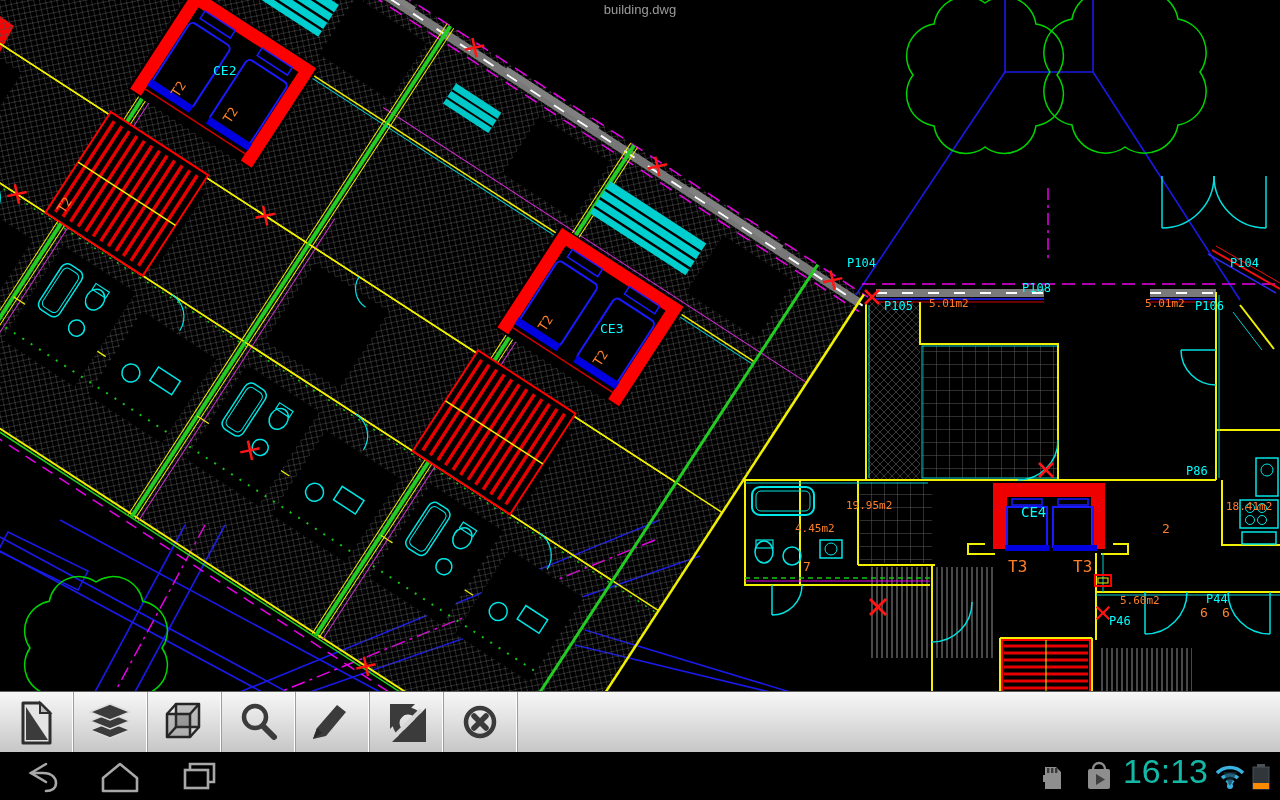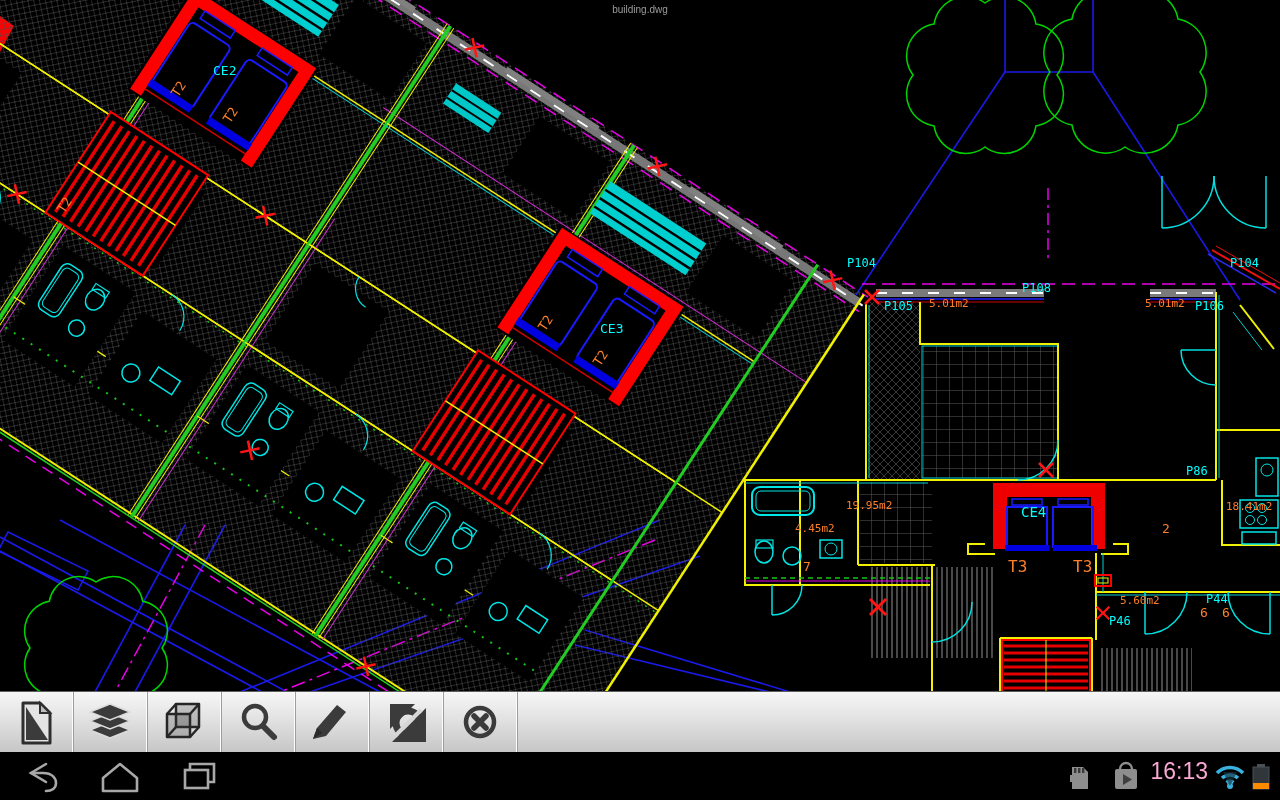--- a/index.html
+++ b/index.html
@@ -1,29 +1,29 @@
 <!DOCTYPE html>
 <html><head>
 <meta charset="utf-8">
 <style>
   html,body{margin:0;padding:0;background:#000;}
   .screen{position:relative;width:1280px;height:800px;background:#000;overflow:hidden;
           font-family:"Liberation Sans",sans-serif;}
   .title-bar{position:absolute;top:0;left:0;width:100%;height:22px;text-align:center;
-             color:#9b9b9b;font-size:10px;line-height:20px;z-index:5;pointer-events:none;}
+             color:#9b9b9b;font-size:13px;line-height:20px;z-index:5;pointer-events:none;}
   .drawing{position:absolute;top:0;left:0;}
   .toolbar{position:absolute;top:691px;left:0;width:1280px;height:61px;
            background:linear-gradient(#f7f7f7,#e2e2e2 45%,#c6c6c6);border-top:1px solid #5e5e5e;
            box-sizing:border-box;display:flex;z-index:6;}
   .tb-btn{width:73px;height:60px;border-right:1px solid #9d9d9d;box-shadow:inset -1px 0 0 #fdfdfd;
           display:flex;align-items:center;justify-content:center;}
   .navbar{position:absolute;top:752px;left:0;width:1280px;height:48px;background:#000;z-index:6;}
   .nav-btn{position:absolute;top:0;height:48px;width:56px;}
   .status{position:absolute;top:0;right:8px;height:48px;display:flex;align-items:center;}
-  .clock{color:#f9a8d4;font-size:23px;font-family:"Liberation Sans",sans-serif;
+  .clock{color:#14b8a6;font-size:34px;font-family:"Liberation Sans",sans-serif;
          letter-spacing:0px;margin:0 6px 10px 8px;}
   svg text.cadlbl{font-family:"DejaVu Sans Mono",monospace;}
 </style>
 </head>
 <body>
 
 <div class="screen">
 
   <svg class="drawing" width="1280" height="692" viewBox="0 0 1280 692">
     <defs>

